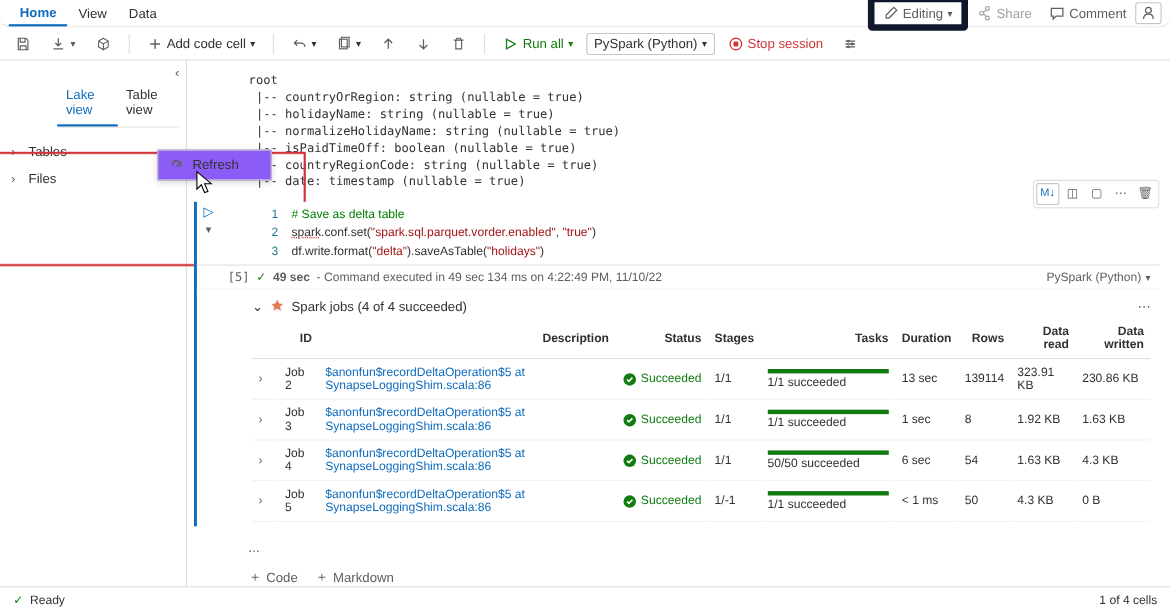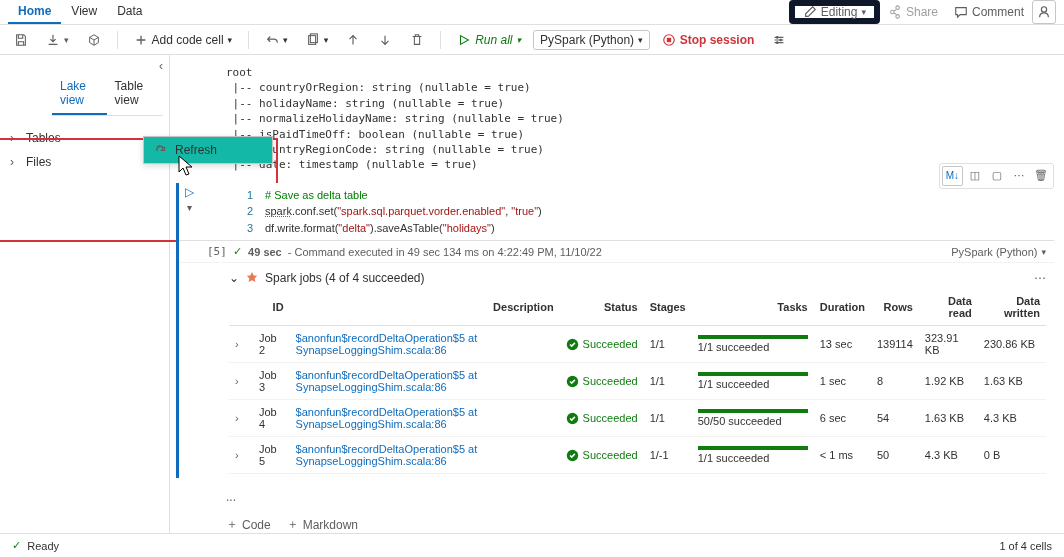--- a/index.html
+++ b/index.html
@@ -1,34 +1,34 @@
 <!DOCTYPE html>
 <html><head>
 <meta charset="utf-8">
 <style>
 * { box-sizing: border-box; margin: 0; padding: 0; font-family: "Segoe UI", Arial, sans-serif; }
 body { width: 1064px; height: 557px; overflow: hidden; background: #fff; color: #323130; font-size: 12px; }
 
 
-.menubar { height: 25px; display: flex; border-bottom: 1px solid #e1dfdd; padding: 0 8px; }
+.menubar { height: 25px; display: flex; align-items: center; border-bottom: 1px solid #e1dfdd; padding: 0 8px; border-radius: 10px; }
 .menubar .tab { padding: 4px 10px; font-size: 12px; cursor: pointer; }
 .menubar .tab.active { color: #0f6cbd; border-bottom: 2px solid #0f6cbd; font-weight: 600; }
 .menubar .spacer { flex: 1; }
 .menubar .rbtn { display: flex; align-items: center; gap: 4px; padding: 3px 8px; font-size: 12px; color: #605e5c; }
 .menubar .rbtn.edit { border: 6px solid #0f172a; border-radius: 4px; }
 .menubar .rbtn svg { width: 14px; height: 14px; }
 
 
 .toolbar { height: 30px; display: flex; align-items: center; border-bottom: 1px solid #e1dfdd; padding: 0 8px; gap: 6px; }
 .toolbar .tbtn { padding: 3px 6px; display: flex; align-items: center; gap: 4px; font-size: 12px; color: #323130; cursor: pointer; }
 .toolbar .tbtn svg { width: 14px; height: 14px; }
 .toolbar .sep { width: 1px; height: 18px; background: #e1dfdd; margin: 0 4px; }
 .toolbar .sel { border: 1px solid #c8c6c4; border-radius: 3px; padding: 2px 6px; font-size: 12px; display: flex; align-items: center; gap: 4px; }
-.toolbar .green { color: #107c10; font-style: italic; }
-.toolbar .red { color: #d13438; font-weight: bold; }
+.toolbar .green { color: #107c10; }
+.toolbar .red { color: #d13438; }
 
 
 .main { display: flex; height: calc(557px - 25px - 30px - 24px); }
 
 
 .sidebar { width: 170px; border-right: 1px solid #e1dfdd; padding: 8px 6px; position: relative; }
 .sidebar .collapse { position: absolute; top: 4px; right: 6px; color: #605e5c; cursor: pointer; }
 .sidebar .title { font-size: 13px; font-weight: 600; padding: 4px 0; display:flex; align-items:center; gap:6px;}
 .sidebar .pin { color: #605e5c; font-size: 11px; }
 .sidebar .viewtabs { display: flex; margin-top: 10px; border-bottom: 1px solid #e1dfdd; margin-left: 46px; }
@@ -38,21 +38,21 @@
 .sidebar .tree-row { display: flex; align-items: center; padding: 5px 4px; font-size: 12px; justify-content: space-between; cursor: pointer; }
 .sidebar .tree-left { display: flex; align-items: center; gap: 6px; }
 .sidebar .chev { width: 10px; display:inline-block; color:#605e5c;}
 .sidebar .more { color: #605e5c; }
 
 
 .hl { position: absolute; border: 2px solid #d13438; pointer-events: none; }
 .hl-sidebar { top: 83px; left: -2px; width: 280px; height: 104px; }
 
 
-.ctxmenu { position: absolute; top: 136px; left: 143px; width: 130px; background: #14b8a6; border: 1px solid #c8c6c4; box-shadow: 0 2px 6px rgba(0,0,0,.15); z-index: 10; }
+.ctxmenu { position: absolute; top: 136px; left: 143px; width: 104px; background: #8b5cf6; border: 1px solid #c8c6c4; box-shadow: 0 2px 6px rgba(0,0,0,.15); z-index: 10; }
 .ctxmenu .citem { padding: 6px 10px; font-size: 12px; display: flex; align-items: center; gap: 8px; cursor: pointer; }
 
 
 .cursor { position: absolute; top: 154px; left: 176px; z-index: 20; pointer-events: none; }
 .cursor svg { width: 20px; height: 24px; }
 
 
 .content { flex: 1; overflow: auto; padding: 6px 10px 20px 6px; }
 
 

